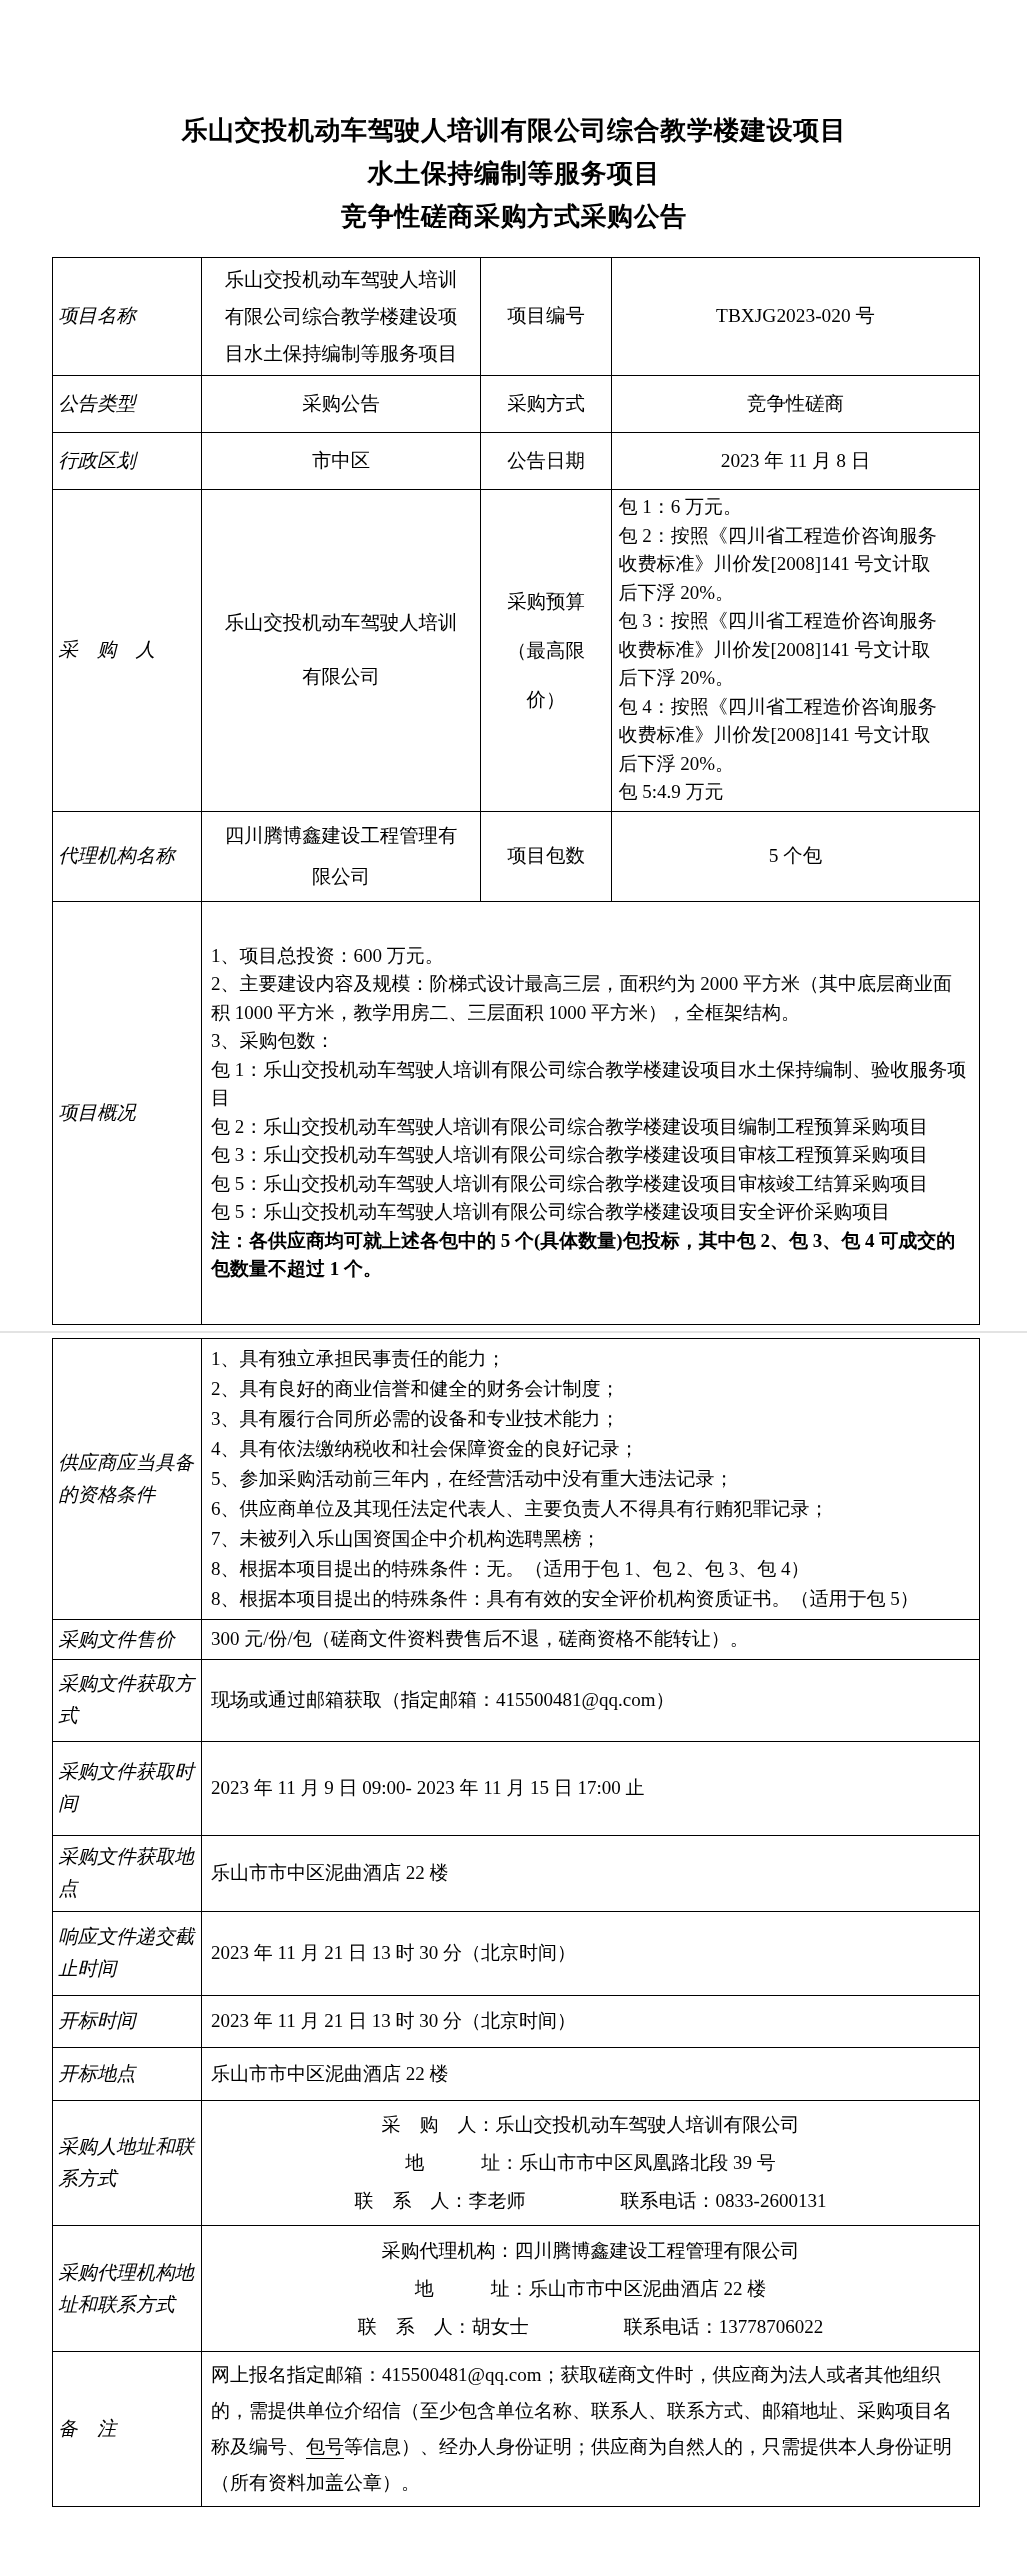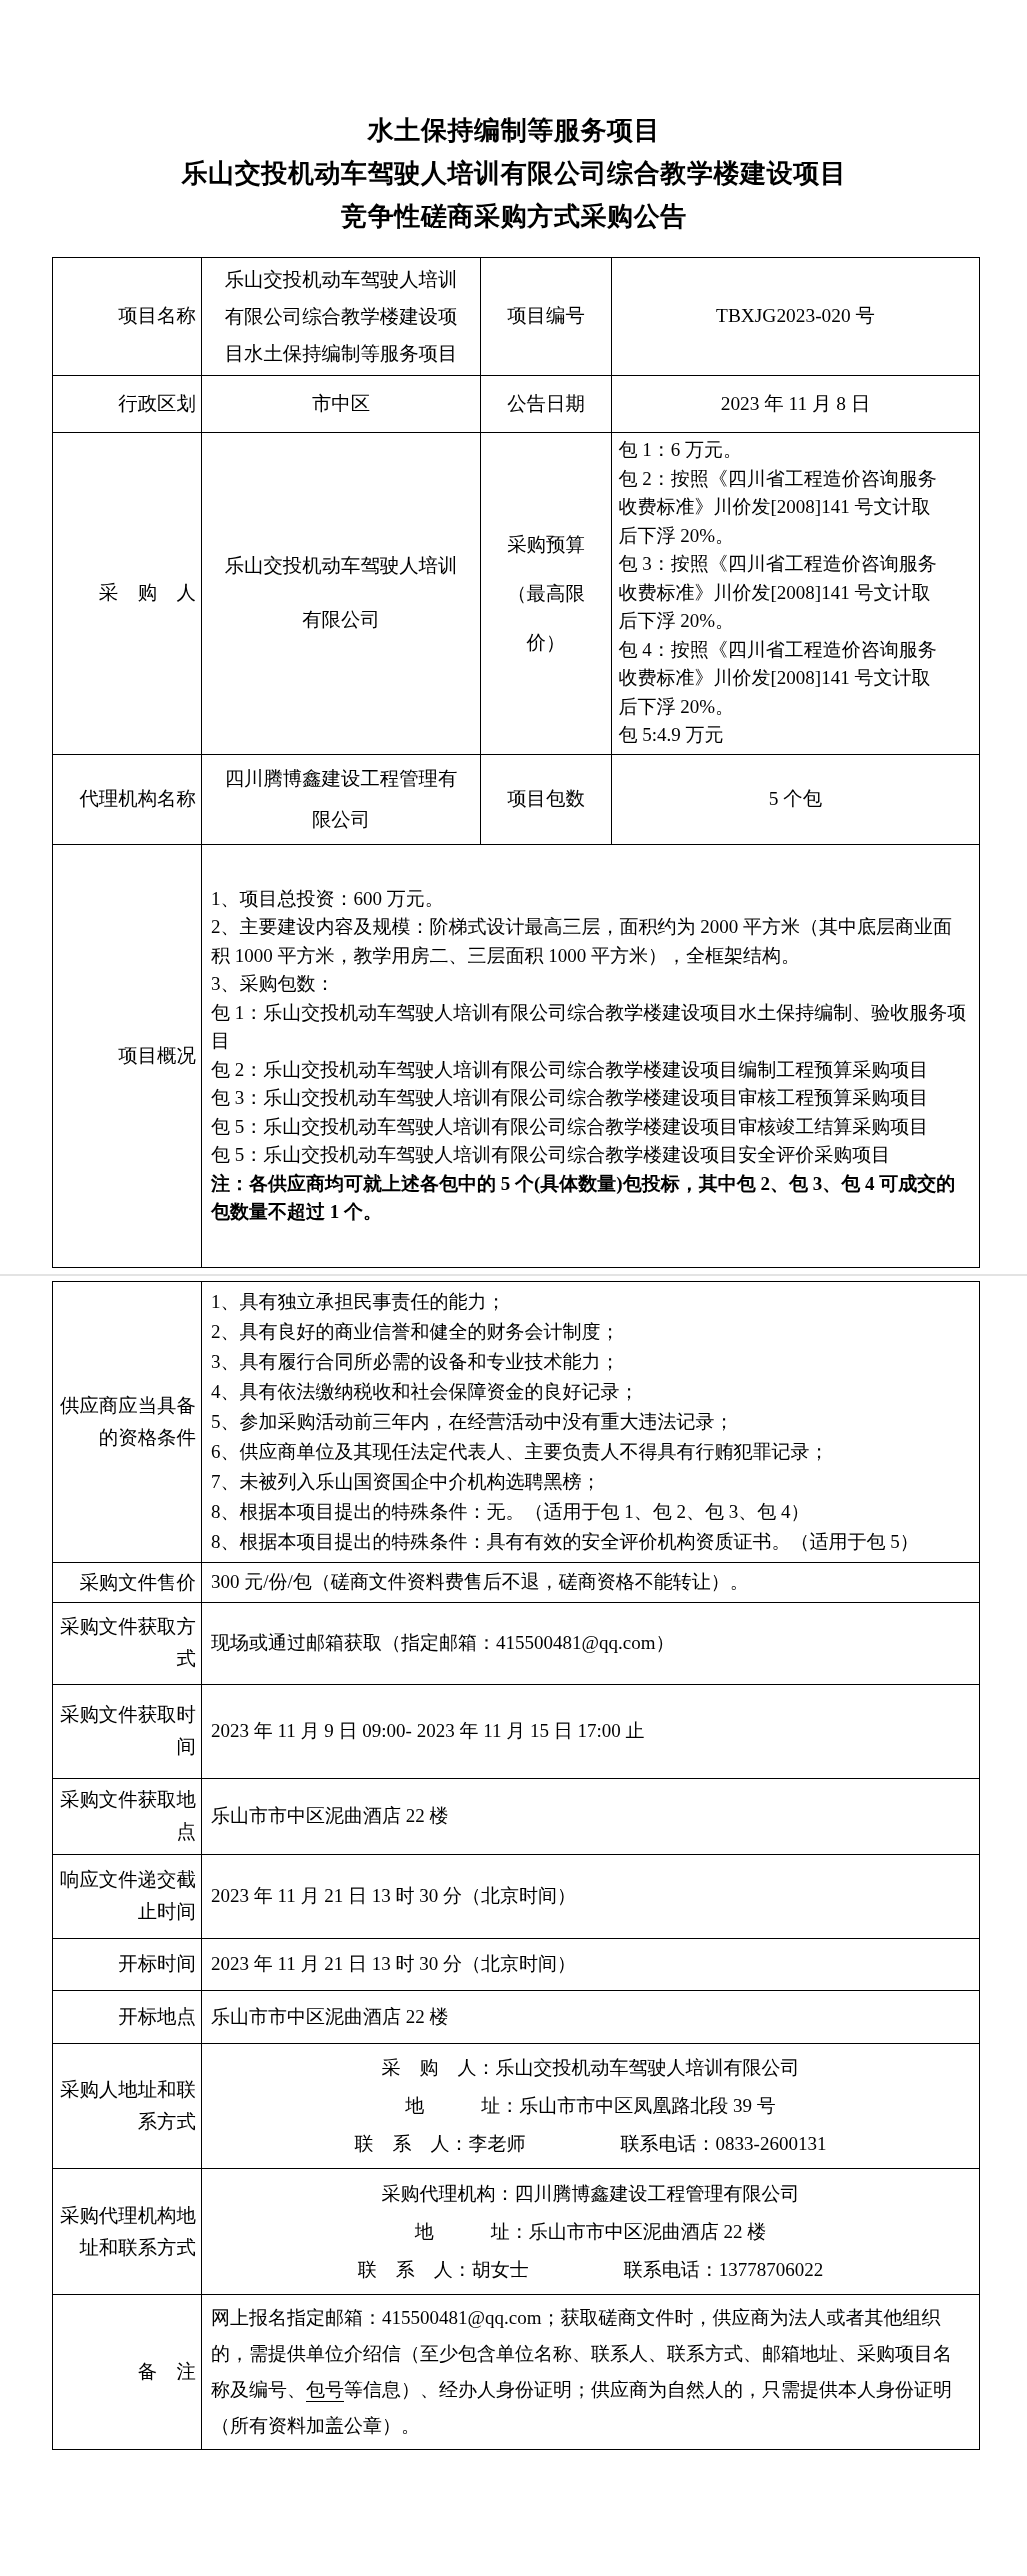--- a/index.html
+++ b/index.html
@@ -6,21 +6,21 @@
   body{width:1028px;min-height:2576px;color:#000;
        font-family:"Liberation Serif","DejaVu Serif",serif;}
   .doc-title{margin-top:109px;text-align:center;font-weight:bold;
              font-size:26px;line-height:43px;letter-spacing:0.6px;}
   .doc-table{border-collapse:collapse;table-layout:fixed;width:928px;
              margin-left:52px;border:1.9px solid #000;}
   #table1{margin-top:19.4px;}
   .page-break{width:1028px;height:1.9px;background:#e3e3e3;margin:5.8px 0 5.2px 0;}
   td{border:1.3px solid #000;vertical-align:middle;font-size:19.4px;
      word-break:break-all;overflow:hidden;}
-  td.label{text-align:right;line-height:32px;padding:2.6px 5.2px;}
+  td.label{text-align:left;line-height:32px;padding:2.6px 5.2px;font-style:italic;}
   td.c2{text-align:center;line-height:34px;padding:2.6px 6.5px;}
   td.c3{text-align:center;line-height:34px;padding:2.6px 3.9px;}
   td.c4c{text-align:center;line-height:34px;padding:2.6px 6.5px;}
   td.c4l{text-align:left;line-height:28.5px;padding:3.9px 3.9px 3.9px 6.5px;font-size:19px;}
   td.paras{text-align:left;line-height:28.5px;padding:5.2px 9px;font-size:19px;}
   .b{font-weight:bold;}
   .u{text-decoration:underline;text-underline-offset:4.5px;}
   
   #table1 tr.r1 td.c2{line-height:37px;}
   #table1 tr.r4 td.c2{line-height:54px;}
@@ -28,22 +28,22 @@
   #table1 tr.r5 td.c2{line-height:41px;}
   #table2 tr.rr1 td.paras{line-height:30px;}
   #table2 tr.rr9 td.paras,
   #table2 tr.rr10 td.paras{line-height:38px;text-align:center;}
   #table2 tr.rr11 td.paras{line-height:36px;}
 </style>
 </head>
 <body>
 
 <div class="doc-title">
+  <div>乐山交投机动车驾驶人培训有限公司综合教学楼建设项目</div>
   <div>水土保持编制等服务项目</div>
-  <div>乐山交投机动车驾驶人培训有限公司综合教学楼建设项目</div>
   <div>竞争性磋商采购方式采购公告</div>
 </div>
 
 <table id="table1" class="doc-table">
   <colgroup>
     <col style="width:149px">
       <col style="width:279px">
     <col style="width:131px">
       <col style="width:368px">
   </colgroup>
@@ -53,20 +53,32 @@
         <td class="c2">
           <div>乐山交投机动车驾驶人培训</div>
           <div>有限公司综合教学楼建设项</div>
           <div>目水土保持编制等服务项目</div>
         </td>
         <td class="c3">
           <div>项目编号</div>
         </td>
         <td class="c4c">
           <div>TBXJG2023-020 号</div>
+        </td>
+      </tr>
+      <tr class="r2" style="height: 57px;">
+        <td class="label">公告类型</td>
+        <td class="c2">
+          <div>采购公告</div>
+        </td>
+        <td class="c3">
+          <div>采购方式</div>
+        </td>
+        <td class="c4c">
+          <div>竞争性磋商</div>
         </td>
       </tr>
       <tr class="r3" style="height: 57px;">
         <td class="label">行政区划</td>
         <td class="c2">
           <div>市中区</div>
         </td>
         <td class="c3">
           <div>公告日期</div>
         </td>

